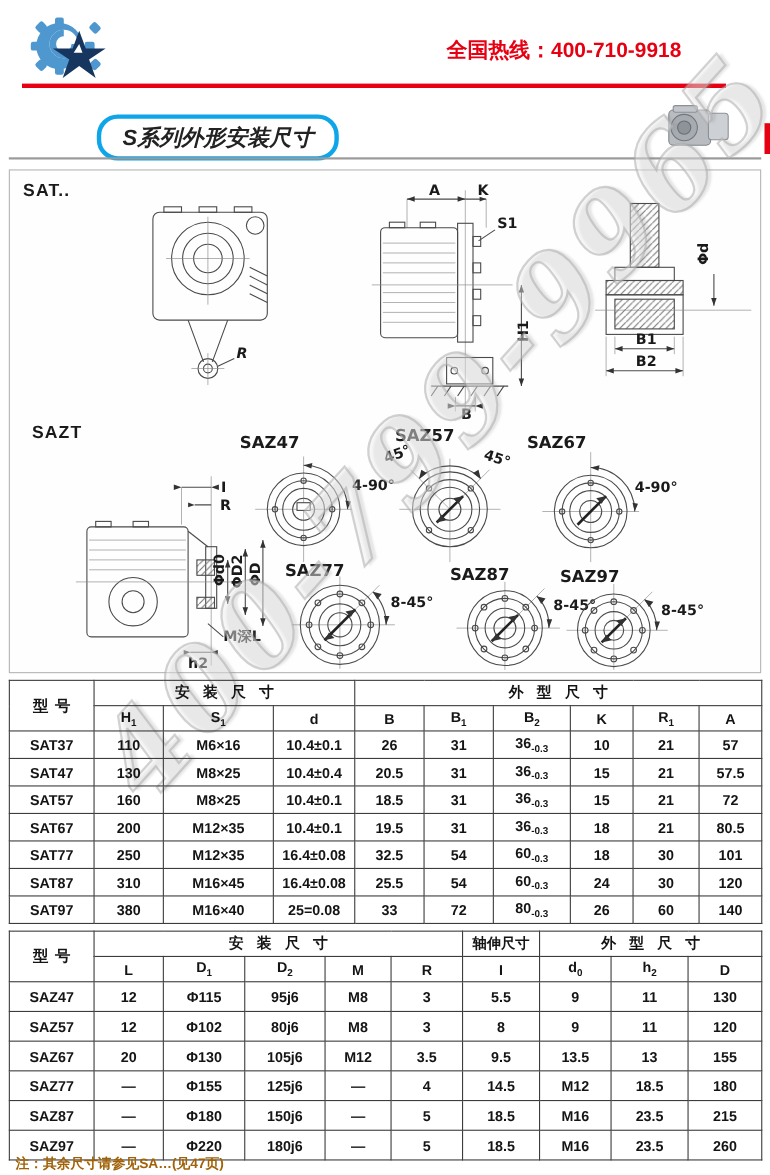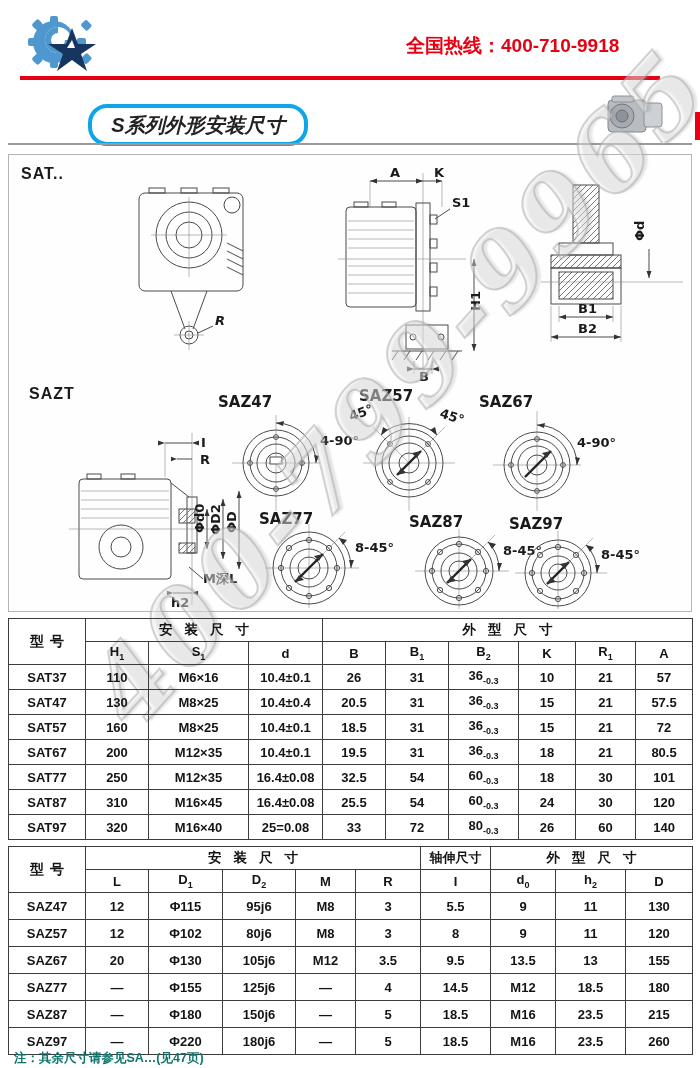--- a/index.html
+++ b/index.html
@@ -38,21 +38,21 @@
   table{position:absolute;left:8px;width:684px;border-collapse:collapse;table-layout:fixed;z-index:3;}
   #t1{top:618px;} #t2{top:846px;}
   th,td{border:1px solid #3c3c3c;text-align:center;vertical-align:middle;padding:0;
         font-size:13px;font-weight:bold;color:#141414;background:transparent;}
   thead tr{height:23px;}
   #t1 tbody tr{height:25px;} #t2 tbody tr{height:27px;}
   th.grp{letter-spacing:12px;text-indent:12px;font-size:13.5px;}
   th.grp.tight{letter-spacing:0;text-indent:0;font-size:13px;}
   th.model-h{letter-spacing:6px;text-indent:6px;font-size:14px;}
   sub{font-size:9px;}
-  .footnote{position:absolute;left:14px;top:1050px;font-size:12.5px;font-weight:bold;color:#0f766e;z-index:3;}
+  .footnote{position:absolute;left:14px;top:1050px;font-size:12.5px;font-weight:bold;color:#a16207;z-index:3;}
 </style>
 </head>
 <body>
 
 <div class="sheet">
 
   <svg class="logo" width="84" height="64" viewBox="0 0 84 64">
     <g fill="#4e97cf">
       <circle cx="34" cy="32" r="21"></circle>
       <rect x="30" y="6" width="8" height="9" rx="2"></rect>
@@ -463,21 +463,21 @@
           <td>16.4±0.08</td>
           <td>25.5</td>
           <td>54</td>
           <td>60<sub>-0.3</sub></td>
           <td>24</td>
           <td>30</td>
           <td>120</td>
         </tr>
         <tr>
           <th>SAT97</th>
-          <td>320</td>
+          <td>380</td>
           <td>M16×40</td>
           <td>25=0.08</td>
           <td>33</td>
           <td>72</td>
           <td>80<sub>-0.3</sub></td>
           <td>26</td>
           <td>60</td>
           <td>140</td>
         </tr>
       </tbody>

